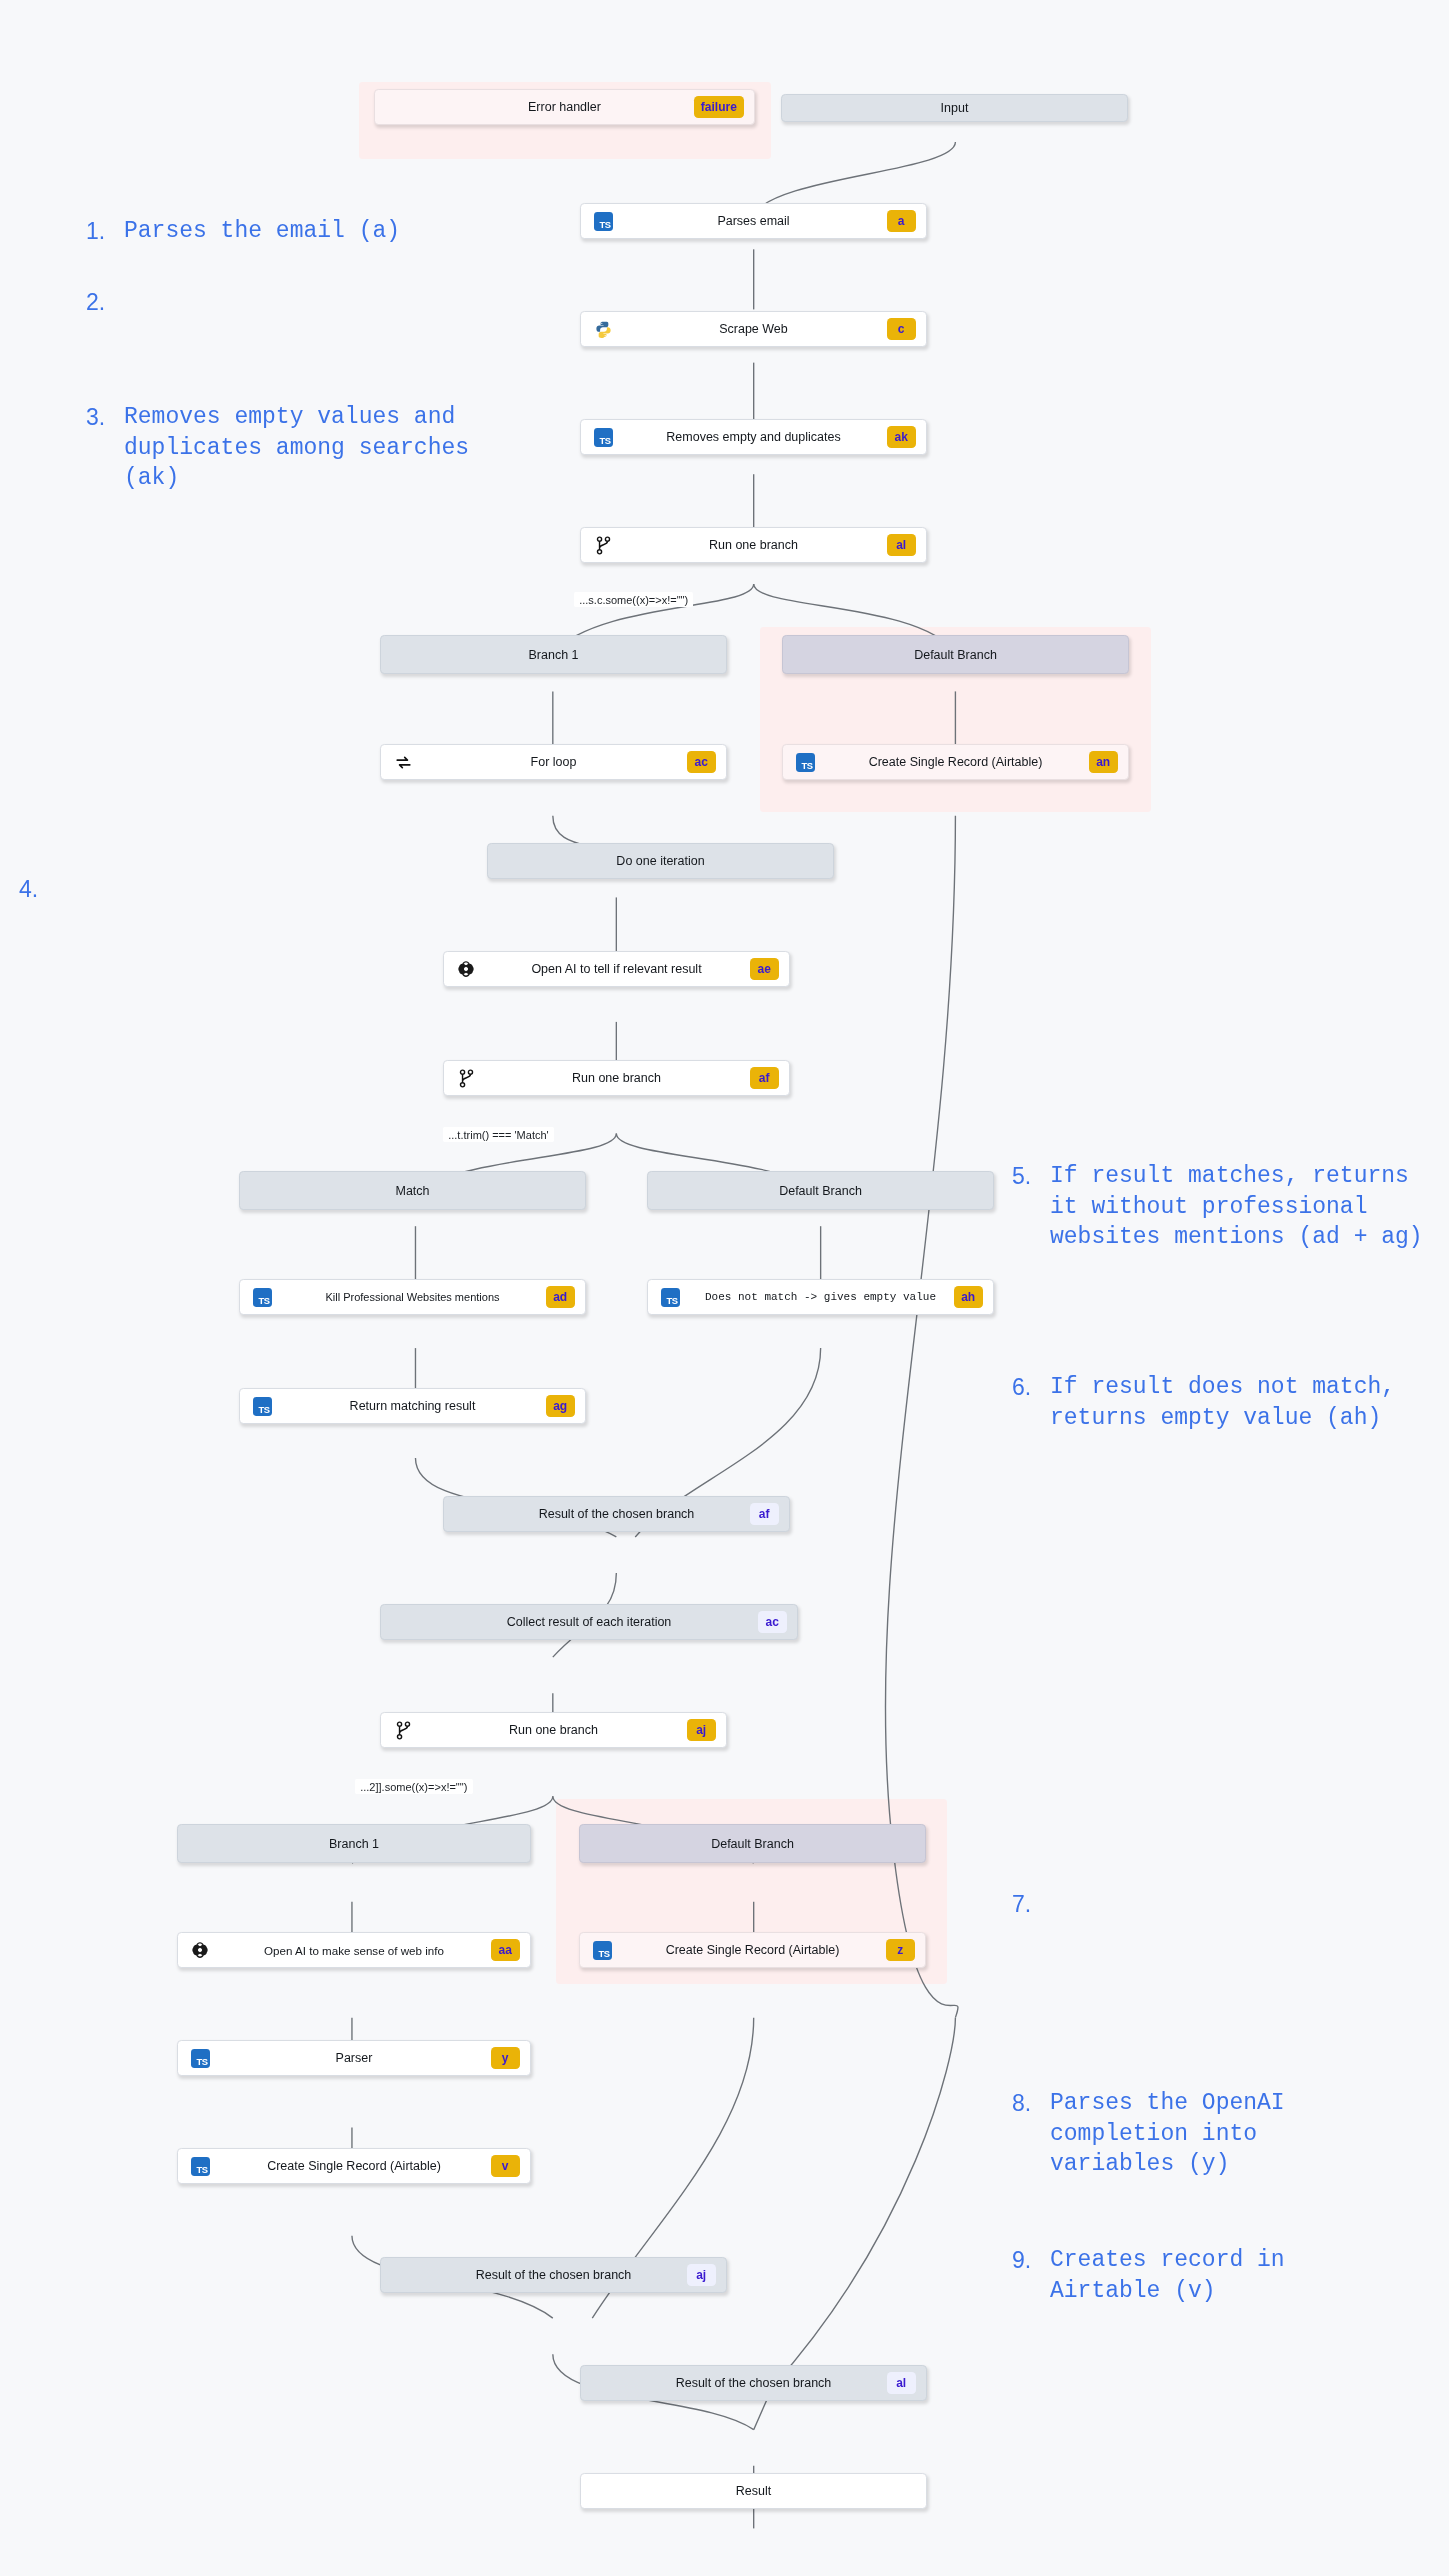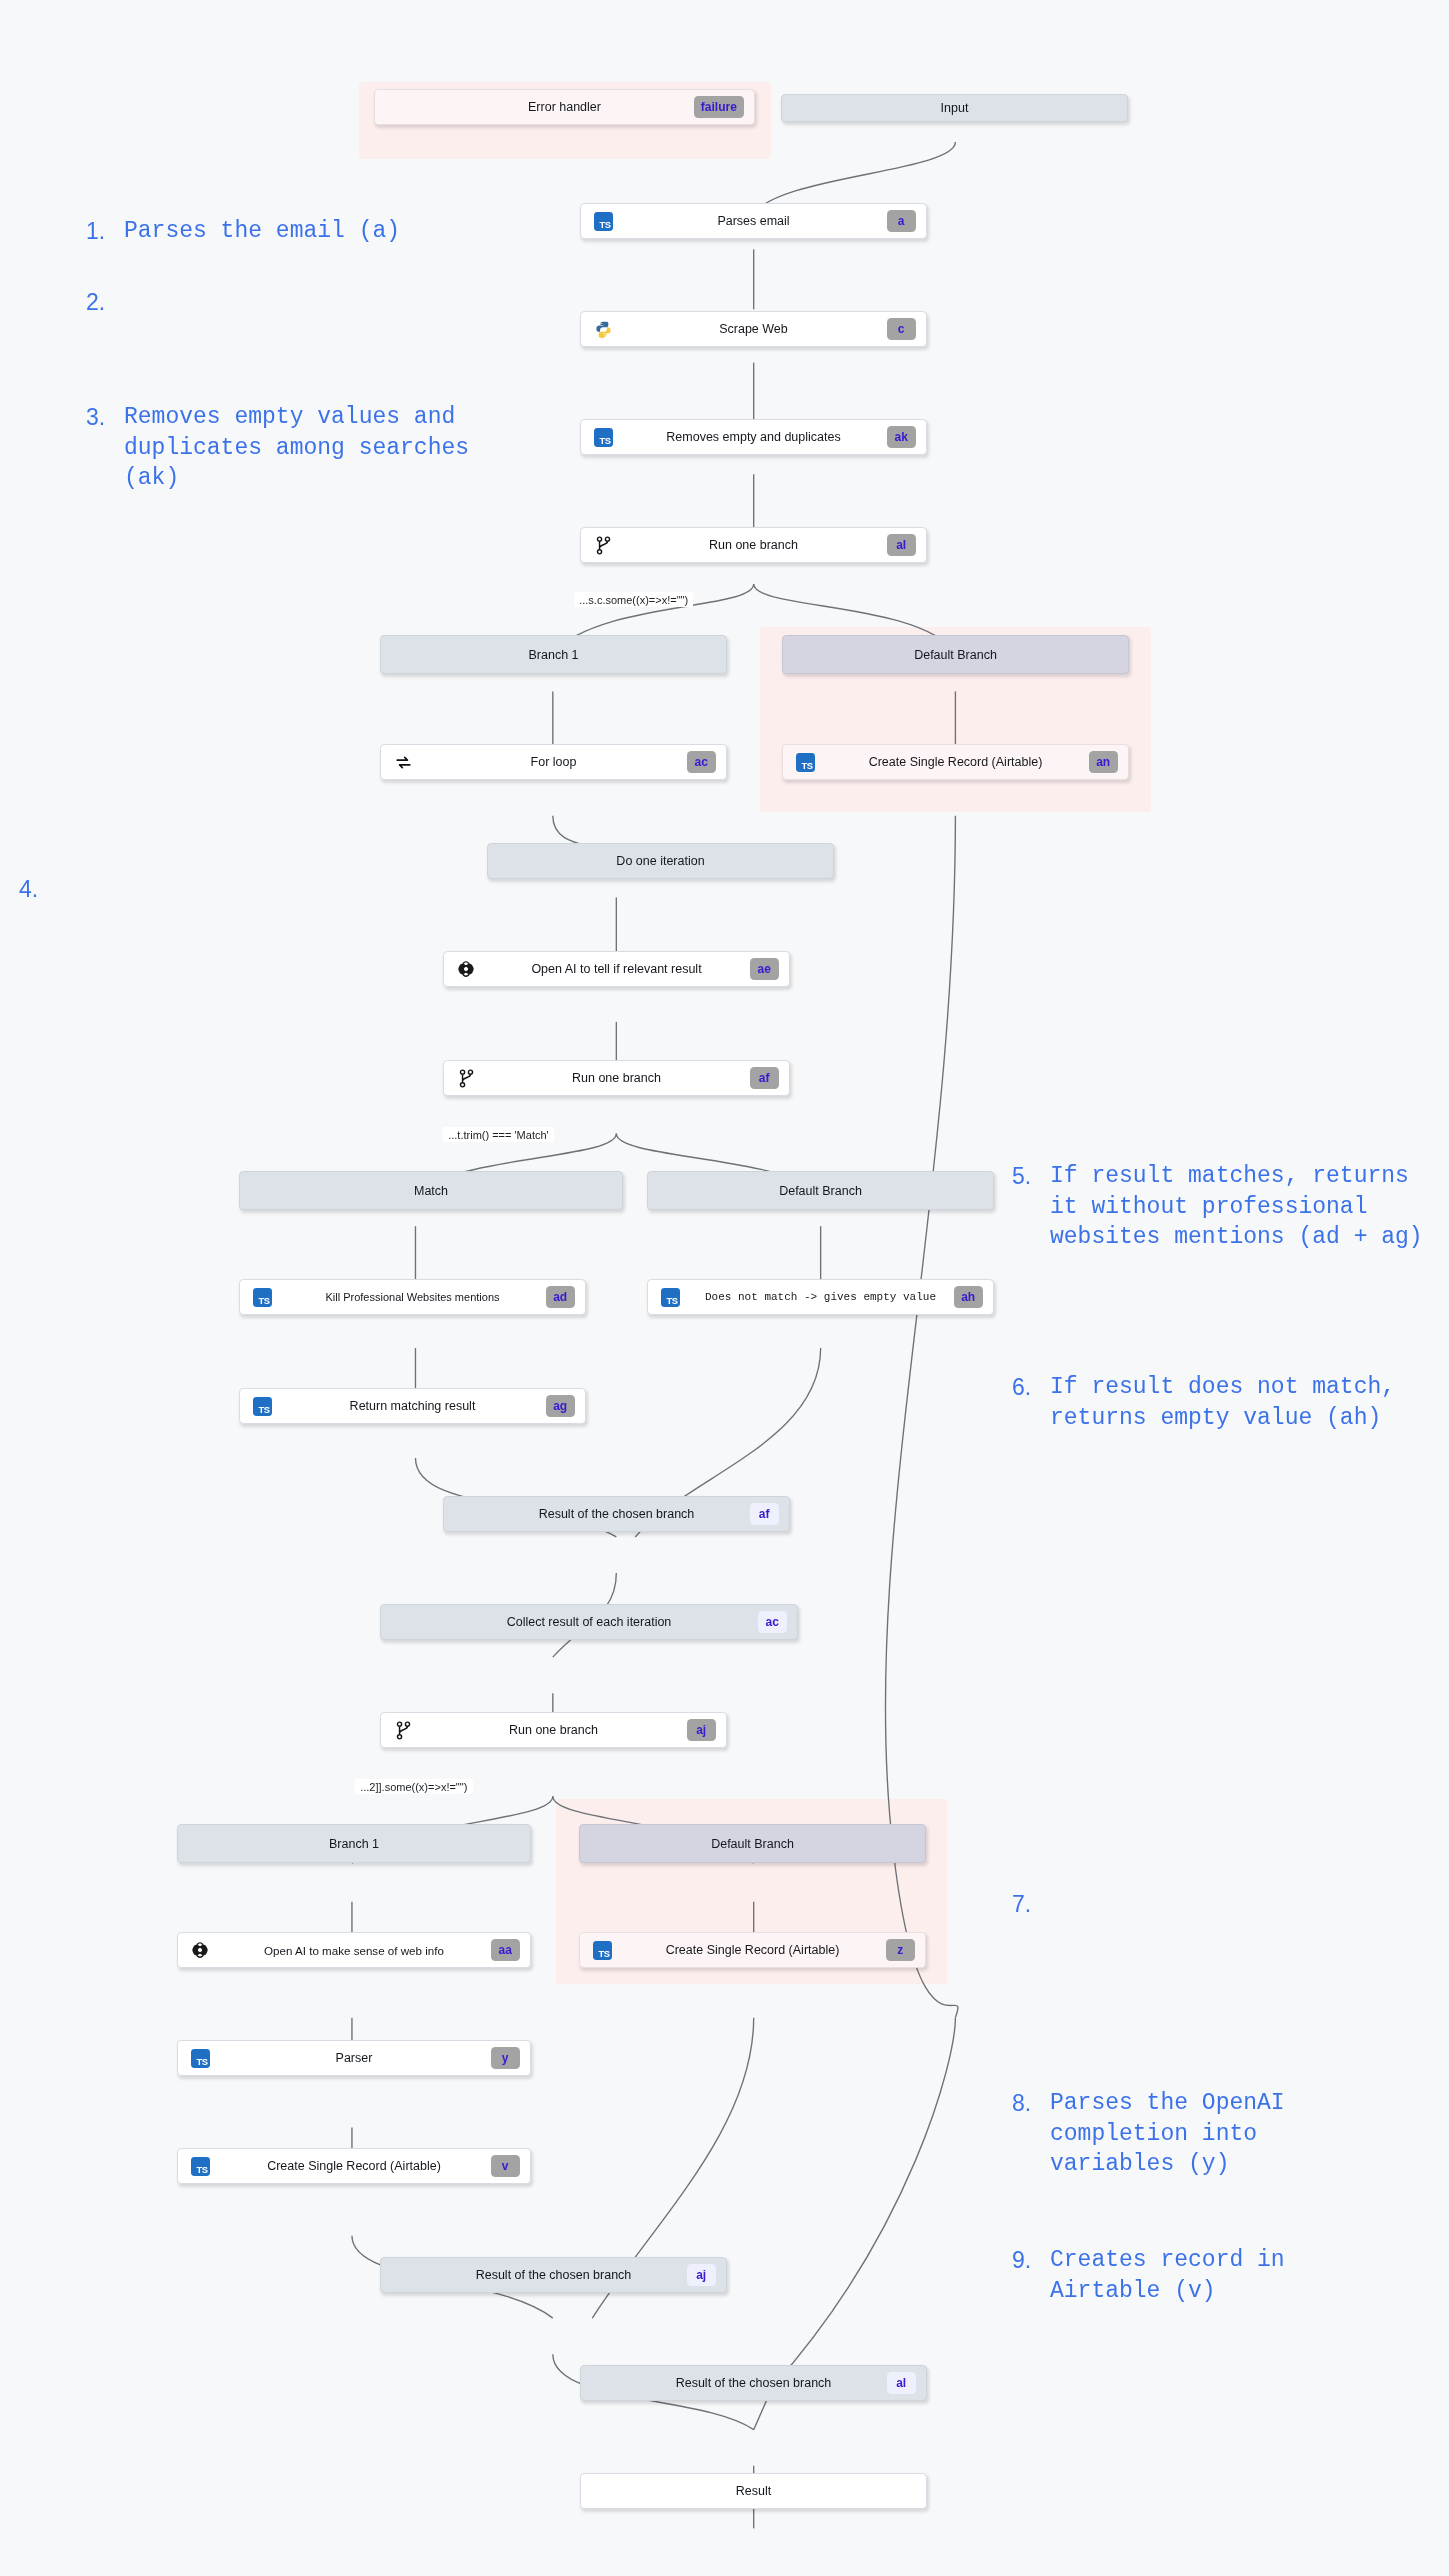--- a/index.html
+++ b/index.html
@@ -34,21 +34,21 @@
     position:absolute;left:11px;top:50%;transform:translateY(-50%);
     width:22px;height:22px;display:flex;align-items:center;justify-content:center;
   }
   .node .ttl{
     flex:1;text-align:center;padding:0 53px;
     white-space:nowrap;overflow:hidden;
   }
   .node .badge{
     position:absolute;right:10.3px;top:50%;transform:translateY(-50%);
     min-width:29px;height:22px;border-radius:4.3px;
-    background:#a3a3a3;color:#3a1ad0;
+    background:#eab308;color:#3a1ad0;
     font-size:12px;font-weight:bold;
     display:flex;align-items:center;justify-content:center;
     padding:0 6.9px;box-sizing:border-box;
   }
   
   .node.gray   {background:#dde2e8;border-color:#cdd4dc;}
   .node.purple {background:#d5d4e1;border-color:#c6c5d4;}
   .node.pinkish{background:#fdf4f5;border-color:#e9dfe1;}
   .node.gray .badge,.node.purple .badge{background:#eef0fd;}
 
@@ -248,21 +248,21 @@
         <circle cx="15" cy="4" r="2.6" fill="none" stroke="#111" stroke-width="1.8"></circle>
         <path d="M5 7v10M15 7c0 5-10 3-10 8" fill="none" stroke="#111" stroke-width="1.8"></path>
       </svg>
     </span>
     <span class="ttl">Run one branch</span>
     <span class="badge">af</span>
   </div>
 
   <div class="elabel" style="left:443px;top:1127px;">...t.trim() === 'Match'</div>
 
-  <div class="node gray" style="left:239px;top:1171px;width:384px;height:39px;">
+  <div class="node gray" style="left:239px;top:1171px;width:347px;height:39px;">
     <span class="ttl">Match</span>
   </div>
 
   <div class="node gray" style="left:647px;top:1171px;width:347px;height:39px;">
     <span class="ttl">Default Branch</span>
   </div>
 
   <div class="node" style="left:239px;top:1279px;width:347px;height:36px;">
     <span class="ico">
         <span class="ts-icon">TS</span>

